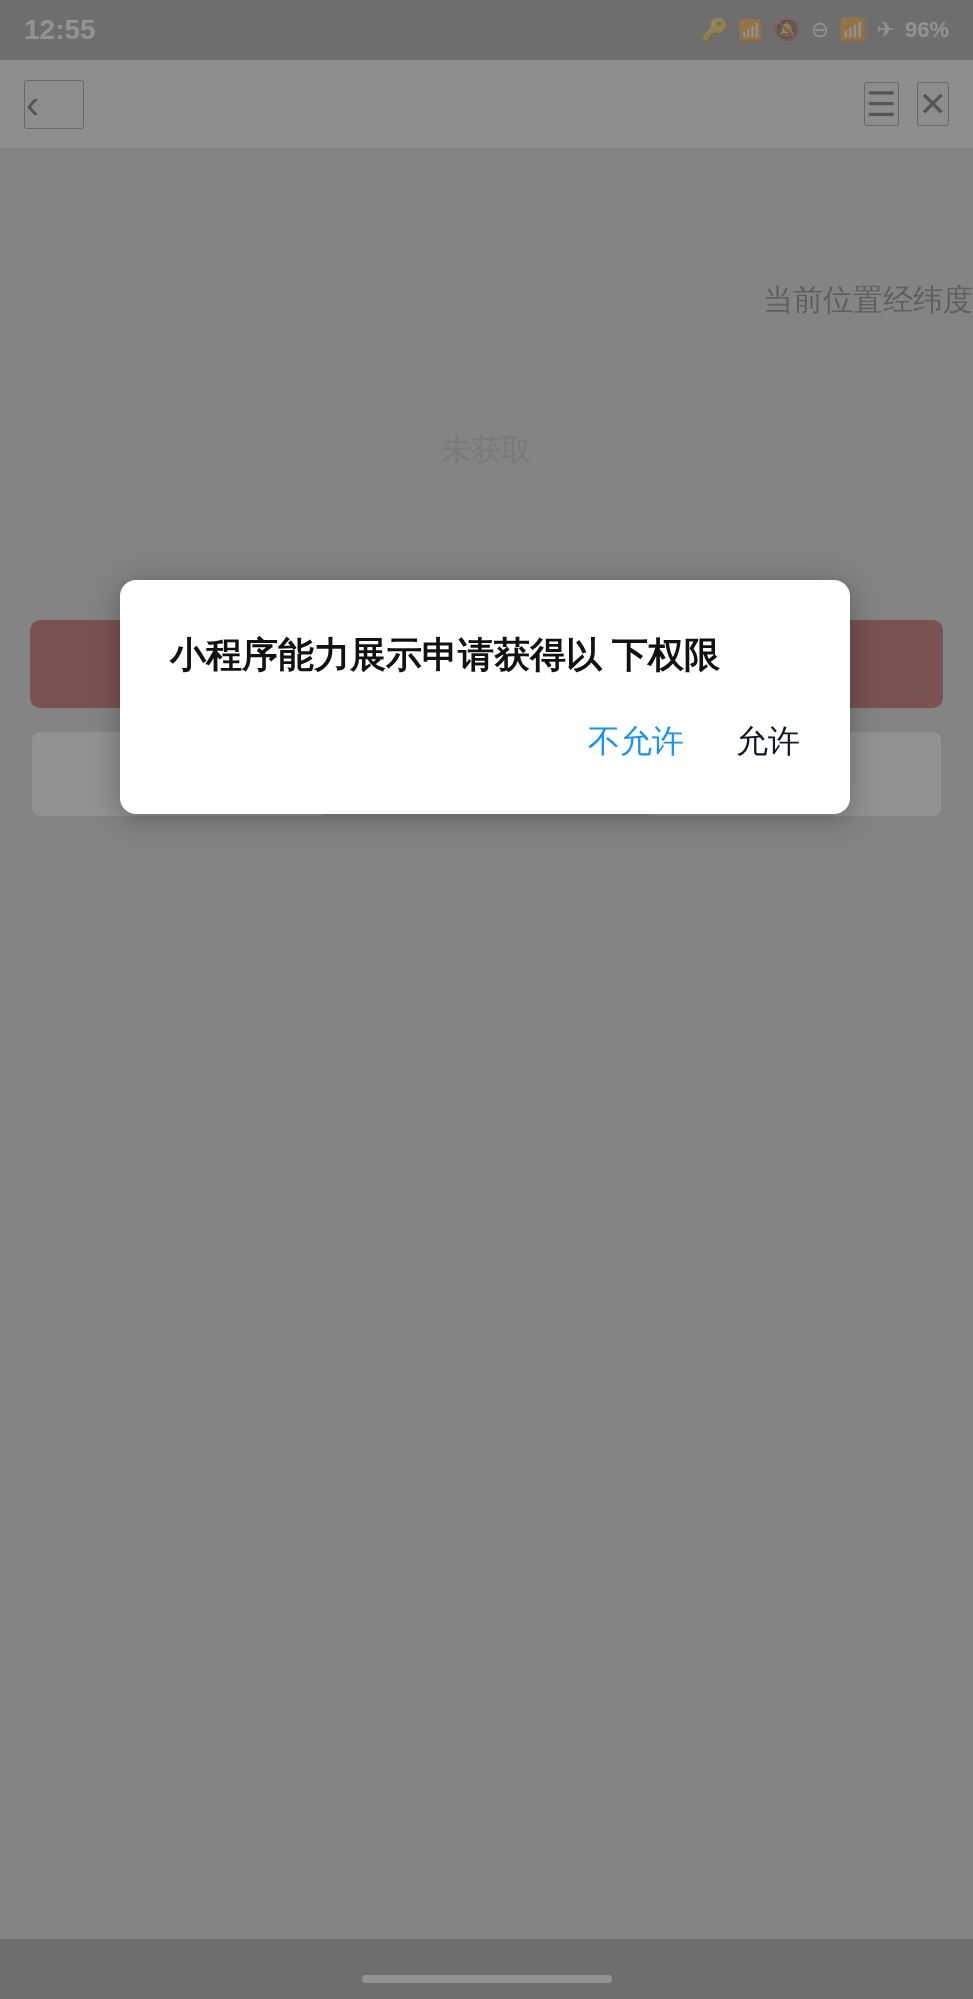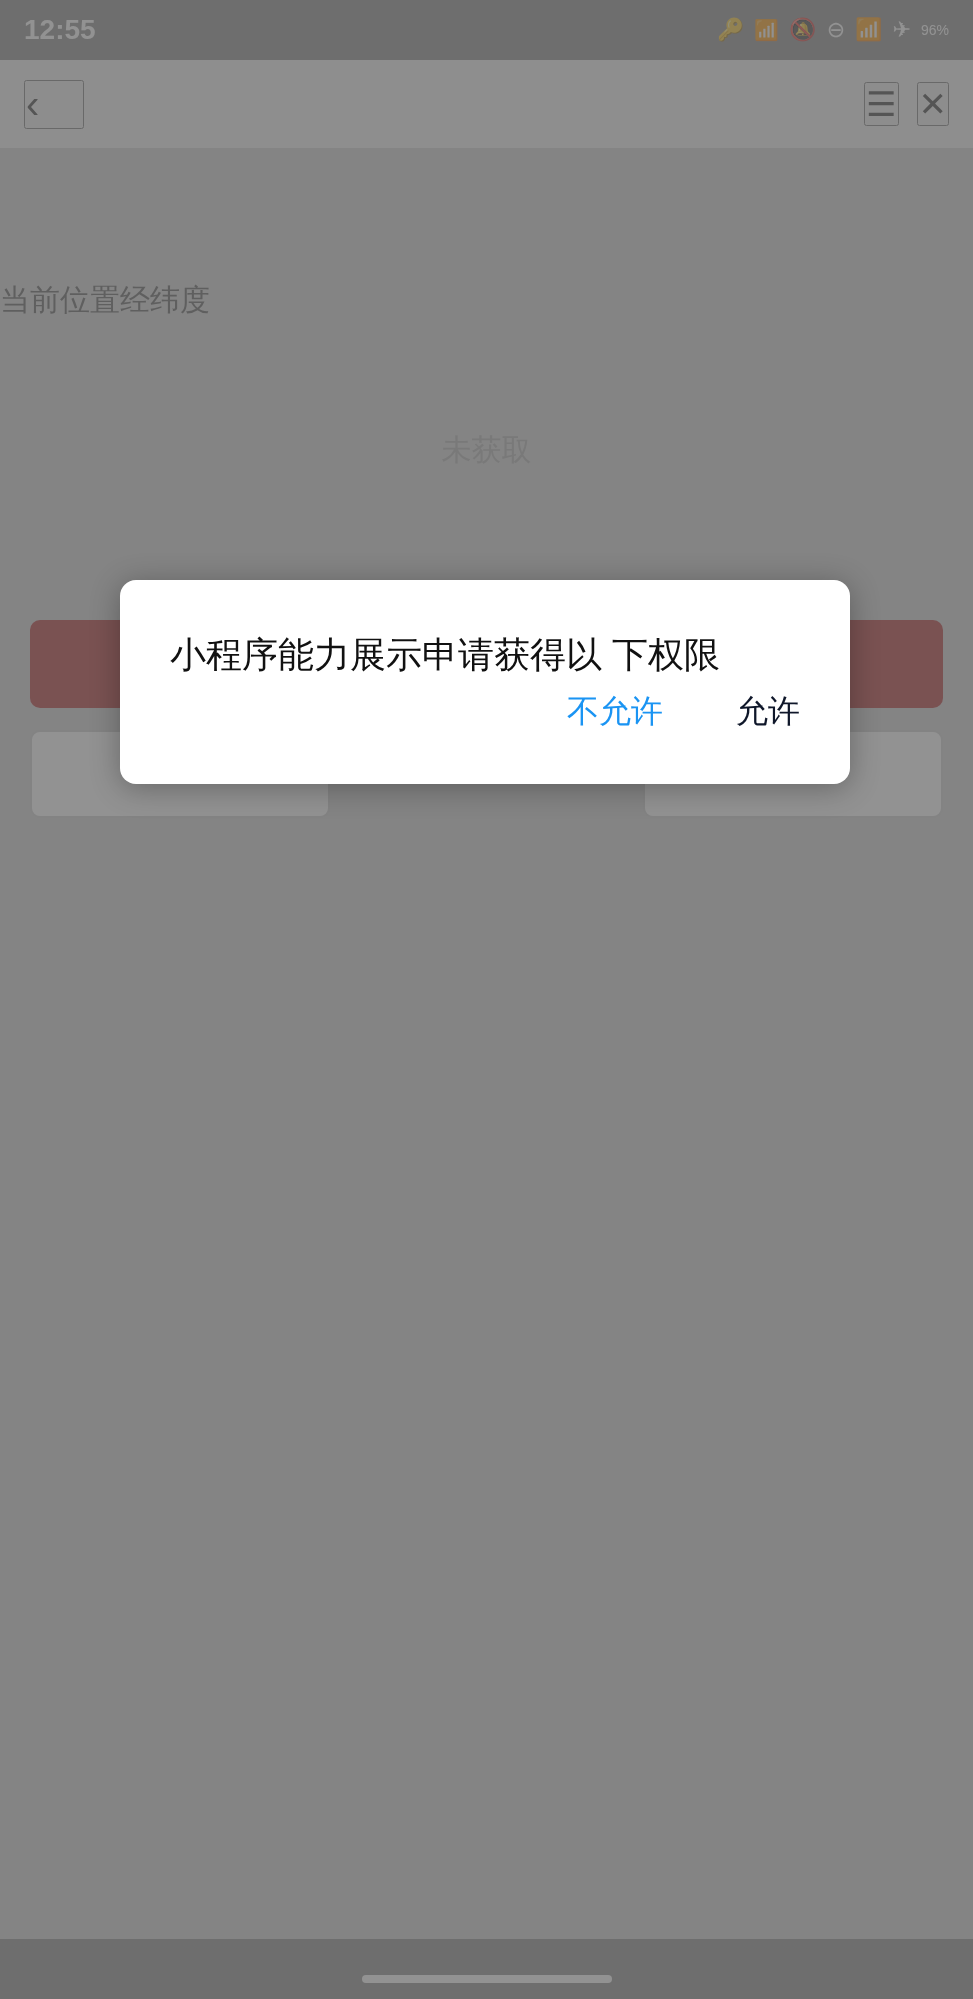--- a/index.html
+++ b/index.html
@@ -41,22 +41,22 @@
 
     .status-icons {
       display: flex;
       align-items: center;
       gap: 10px;
       color: white;
       font-size: 22px;
     }
 
     .battery-text {
-      font-size: 14px;
-      font-weight: 400;
+      font-size: 22px;
+      font-weight: 700;
     }
 
     
     .nav-bar {
       position: absolute;
       top: 60px;
       left: 0;
       width: 100%;
       height: 88px;
       background: #f0f0f0;
@@ -119,34 +119,35 @@
       background: white;
       border-radius: 16px;
       padding: 50px 50px 40px;
       z-index: 30;
       box-shadow: 0 4px 30px rgba(0,0,0,0.3);
     }
 
     .dialog-title {
       font-size: 36px;
       color: #111;
-      font-weight: 400;
+      font-weight: 700;
       line-height: 1.4;
+      margin-bottom: 30px;
     }
 
     .dialog-permission {
       font-size: 28px;
       color: #999;
       margin-bottom: 50px;
     }
 
     .dialog-buttons {
       display: flex;
       justify-content: flex-end;
-      gap: 73px;
+      gap: 52px;
     }
 
     .dialog-btn-deny {
       font-size: 32px;
       color: #1a94f3;
       background: none;
       border: none;
       cursor: pointer;
       padding: 10px 0;
     }
@@ -181,21 +182,21 @@
       width: 100%;
       bottom: 60px;
       background: #d0d0d0;
     }
 
     .content-label-area {
       position: absolute;
       top: 280px;
       left: 0;
       width: 100%;
-      text-align: left;
+      text-align: right;
     }
 
     .content-value-area {
       position: absolute;
       top: 430px;
       left: 0;
       width: 100%;
       text-align: center;
     }
 

